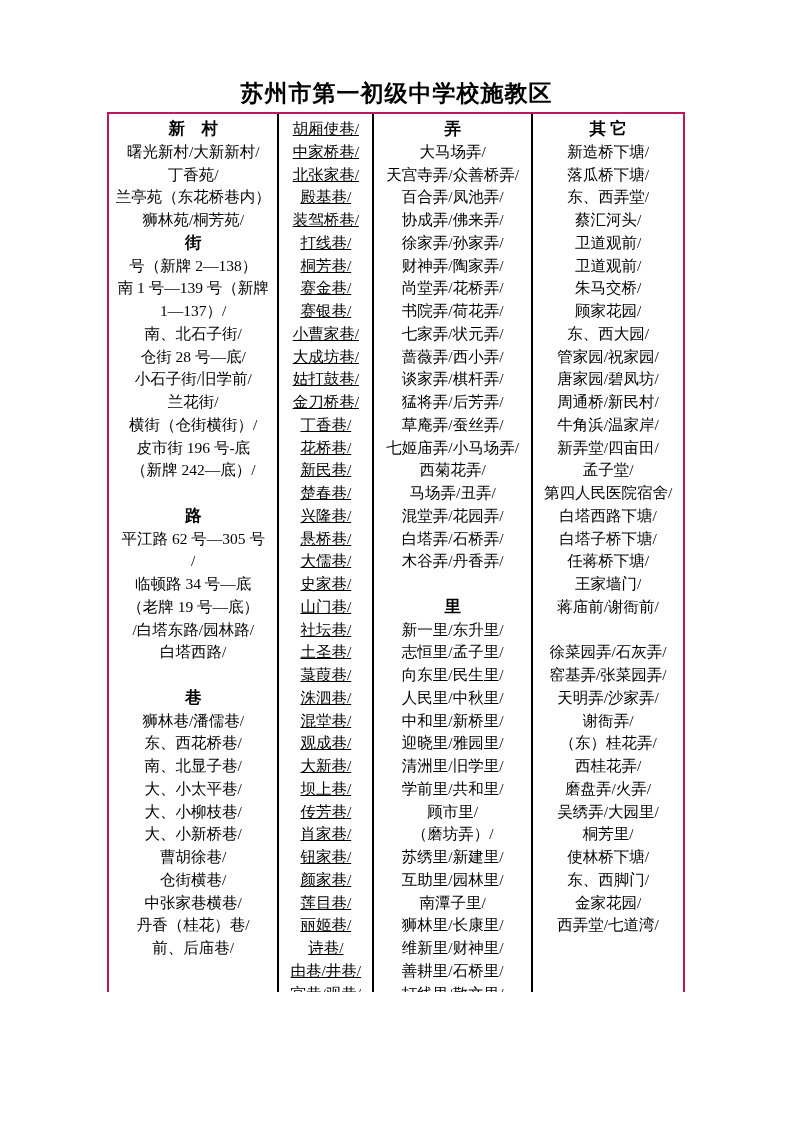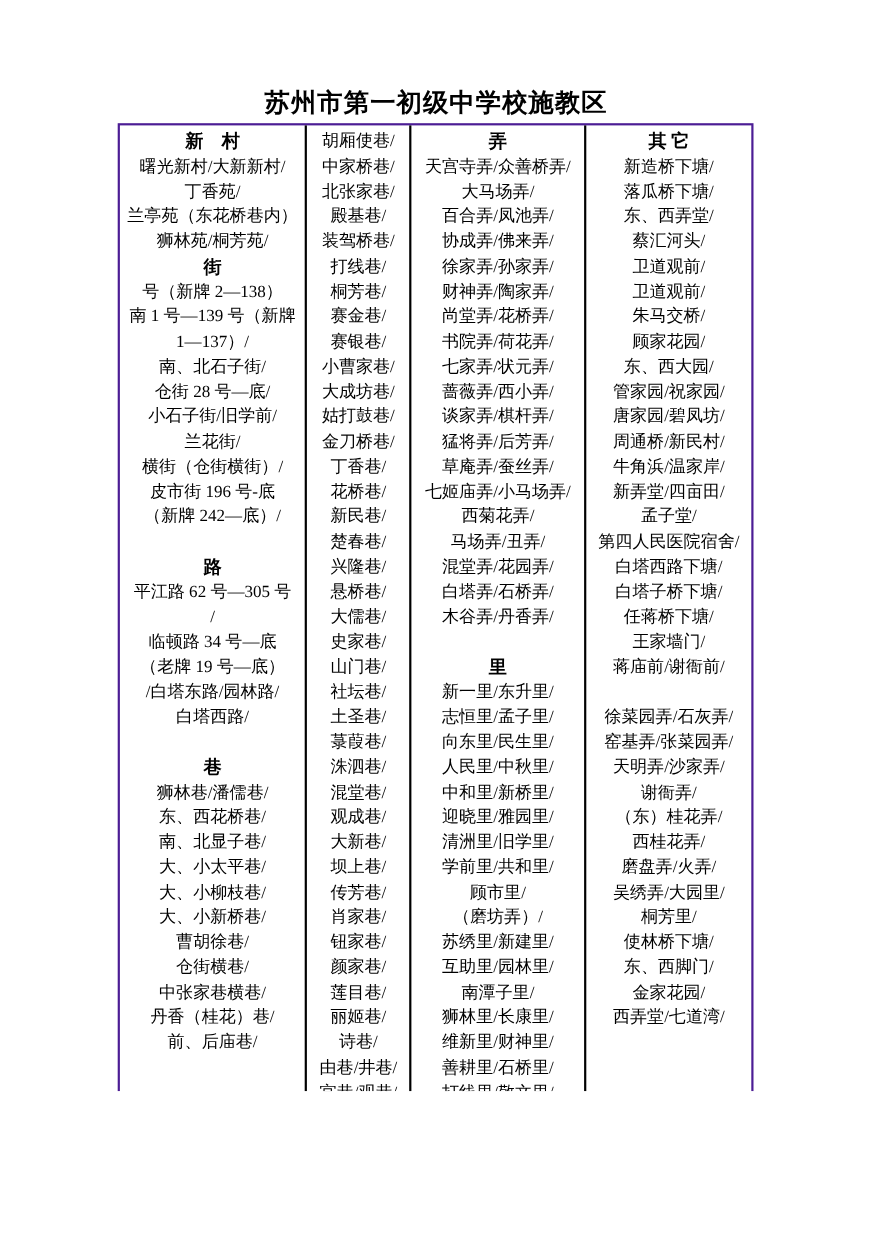--- a/index.html
+++ b/index.html
@@ -15,31 +15,31 @@
     position:absolute; left:0; top:78px; width:100%;
     text-align:center;
     font-family:"Liberation Sans","DejaVu Sans",sans-serif;
     font-weight:bold;
     font-size:23px;
     letter-spacing:1px;
   }
   .district-table {
     position:absolute; left:107px; top:112px;
     width:578px; height:894px;
-    border:2px solid #4c1d95;
+    border:2px solid #be185d;
     box-sizing:border-box;
     display:flex;
   }
   .col {
     box-sizing:border-box;
     padding-top:4px;
     overflow:hidden;
   }
   .col:nth-child(1){ width:29.7%; }
-  .col:nth-child(2){ width:16.5%; }
+  .col:nth-child(2){ width:16.5%;text-decoration:underline; }
   .col:nth-child(3){ width:27.7%; }
   .col:nth-child(4){ width:26.1%; }
   .col:nth-child(-n+3){ border-right:2px solid #000; }
   .line {
     height:22.75px; line-height:22.75px;
     text-align:center;
     font-size:15.5px;
     white-space:nowrap;
   }
   .line.hdr {
@@ -134,22 +134,22 @@
         <div class="line">钮家巷/</div>
         <div class="line">颜家巷/</div>
         <div class="line">莲目巷/</div>
         <div class="line">丽姬巷/</div>
         <div class="line">诗巷/</div>
         <div class="line">由巷/井巷/</div>
         <div class="line">宫巷/观巷/</div>
       </div>
       <div class="col">
         <div class="line hdr">弄</div>
+        <div class="line">大马场弄/</div>
         <div class="line">天宫寺弄/众善桥弄/</div>
-        <div class="line">大马场弄/</div>
         <div class="line">百合弄/凤池弄/</div>
         <div class="line">协成弄/佛来弄/</div>
         <div class="line">徐家弄/孙家弄/</div>
         <div class="line">财神弄/陶家弄/</div>
         <div class="line">尚堂弄/花桥弄/</div>
         <div class="line">书院弄/荷花弄/</div>
         <div class="line">七家弄/状元弄/</div>
         <div class="line">蔷薇弄/西小弄/</div>
         <div class="line">谈家弄/棋杆弄/</div>
         <div class="line">猛将弄/后芳弄/</div>

